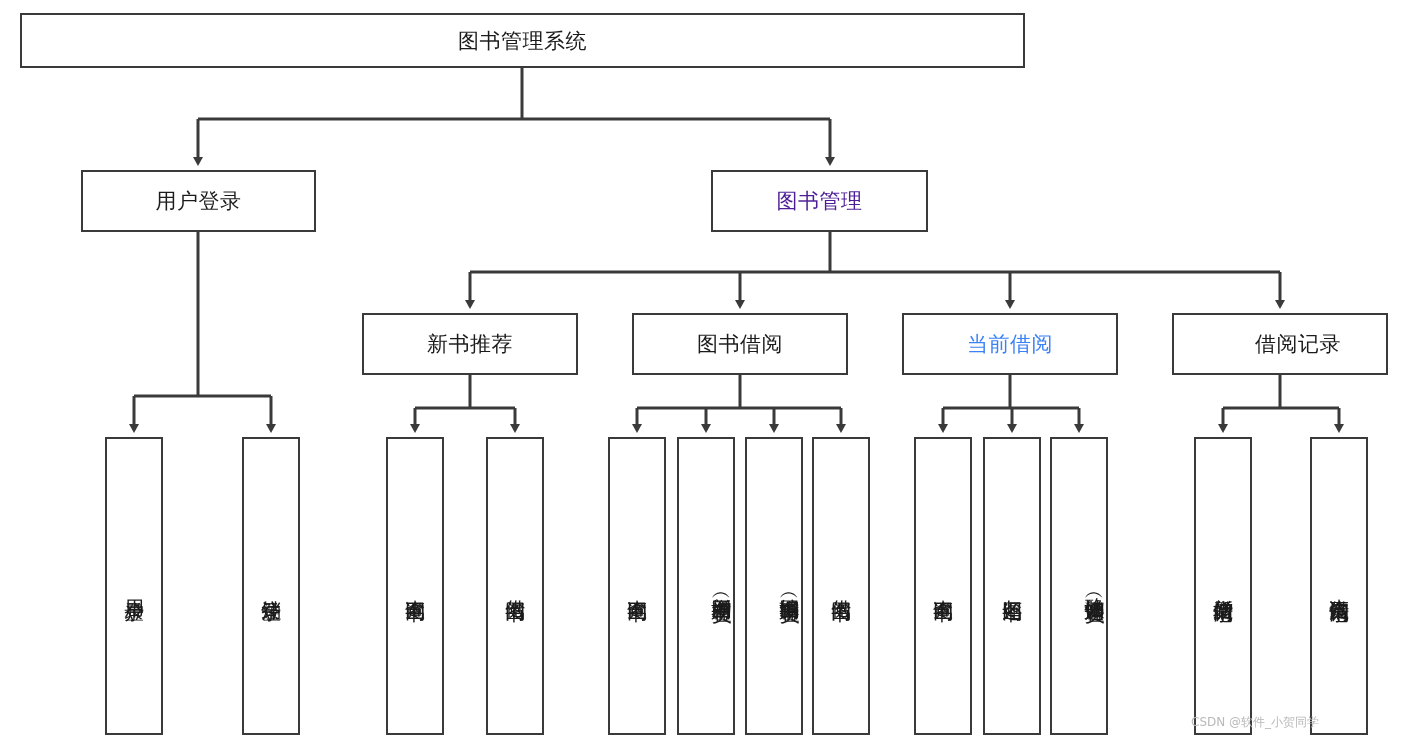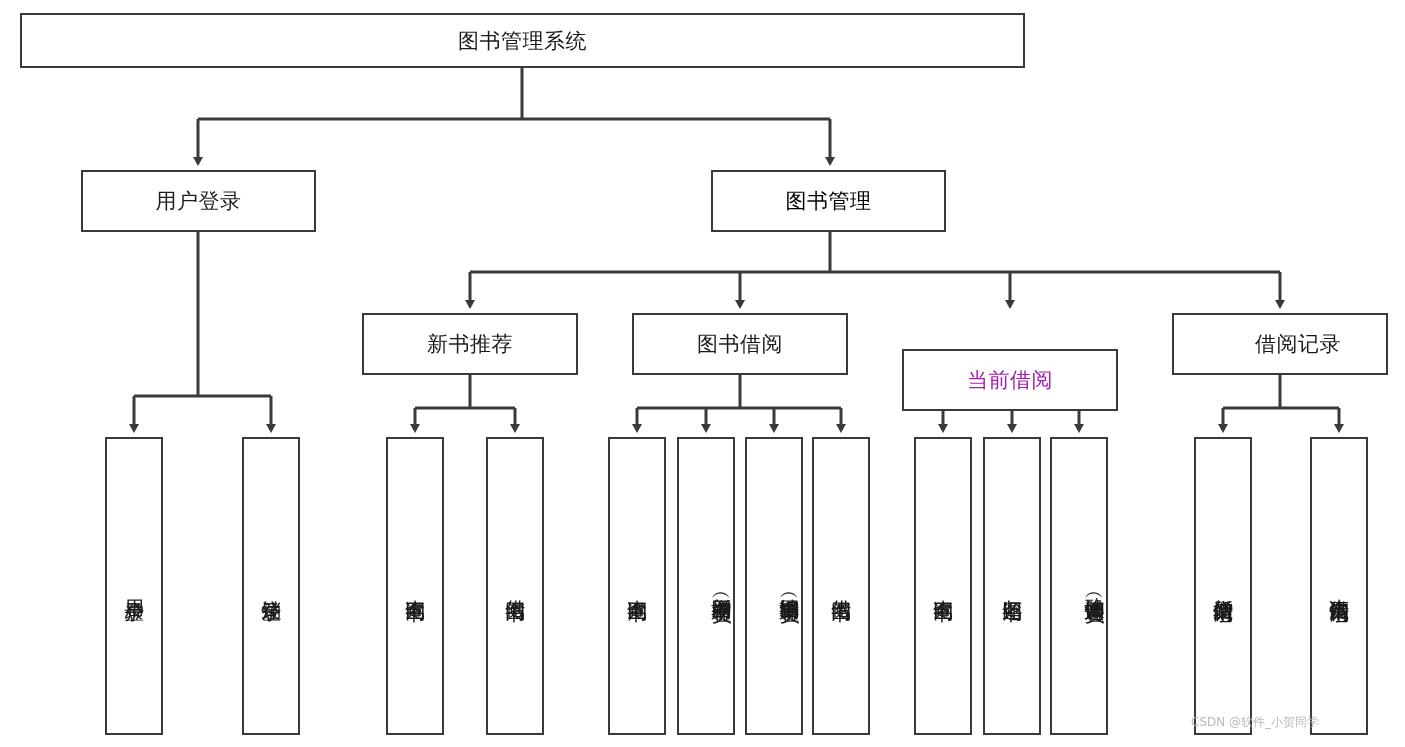--- a/index.html
+++ b/index.html
@@ -118,25 +118,25 @@
       <path d="M1280,375 L1280,408"></path>
       <path d="M1223,408 L1339,408"></path>
       <path d="M1223,408 L1223,425" marker-end="url(#arrow)"></path>
       <path d="M1339,408 L1339,425" marker-end="url(#arrow)"></path>
     </g>
   </svg>
 
   <div class="node h" style="left: 20px; top: 13px; width: 1005px; height: 55px; border-color: rgb(58, 58, 58); background: rgb(255, 255, 255); color: rgb(27, 27, 27);">图书管理系统</div>
 
   <div class="node h" style="left: 81px; top: 170px; width: 235px; height: 62px; border-color: rgb(58, 58, 58); background: rgb(255, 255, 255); color: rgb(27, 27, 27);">用户登录</div>
-  <div class="node h" style="left: 711px; top: 170px; width: 235px; height: 62px; border-color: rgb(58, 58, 58); background: rgb(255, 255, 255); color: #000000;">图书管理</div>
+  <div class="node h" style="left: 711px; top: 170px; width: 217px; height: 62px; border-color: rgb(58, 58, 58); background: rgb(255, 255, 255); color: #4c1d95;">图书管理</div>
 
   <div class="node h" style="left: 632px; top: 313px; width: 216px; height: 62px; border-color: rgb(58, 58, 58); background: rgb(255, 255, 255); color: rgb(27, 27, 27);">图书借阅</div>
   <div class="node h" style="left: 362px; top: 313px; width: 216px; height: 62px; border-color: rgb(58, 58, 58); background: rgb(255, 255, 255); color: rgb(27, 27, 27);">新书推荐</div>
-  <div class="node h" style="left: 902px; top: 313px; width: 216px; height: 62px; border-color: rgb(58, 58, 58); background: rgb(255, 255, 255); color: #a21caf; margin-top: 36px;">当前借阅</div>
+  <div class="node h" style="left: 902px; top: 313px; width: 216px; height: 62px; border-color: rgb(58, 58, 58); background: rgb(255, 255, 255); color: #3b82f6;">当前借阅</div>
   <div class="node h" style="left: 1172px; top: 313px; width: 216px; height: 62px; border-color: rgb(58, 58, 58); background: rgb(255, 255, 255); color: rgb(27, 27, 27); padding-left: 36px;">借阅记录</div>
 
   <div class="node v" style="left: 105px; top: 437px; width: 58px; height: 298px; border-color: rgb(58, 58, 58); background: rgb(255, 255, 255); color: rgb(27, 27, 27);">
       <span class="vtext">用户登录</span>
     </div>
   <div class="node v" style="left: 242px; top: 437px; width: 58px; height: 298px; border-color: rgb(58, 58, 58); background: rgb(255, 255, 255); color: rgb(27, 27, 27);">
       <span class="vtext">注销登录</span>
     </div>
   <div class="node v" style="left: 386px; top: 437px; width: 58px; height: 298px; border-color: rgb(58, 58, 58); background: rgb(255, 255, 255); color: rgb(27, 27, 27);">
       <span class="vtext">查询图书</span>

